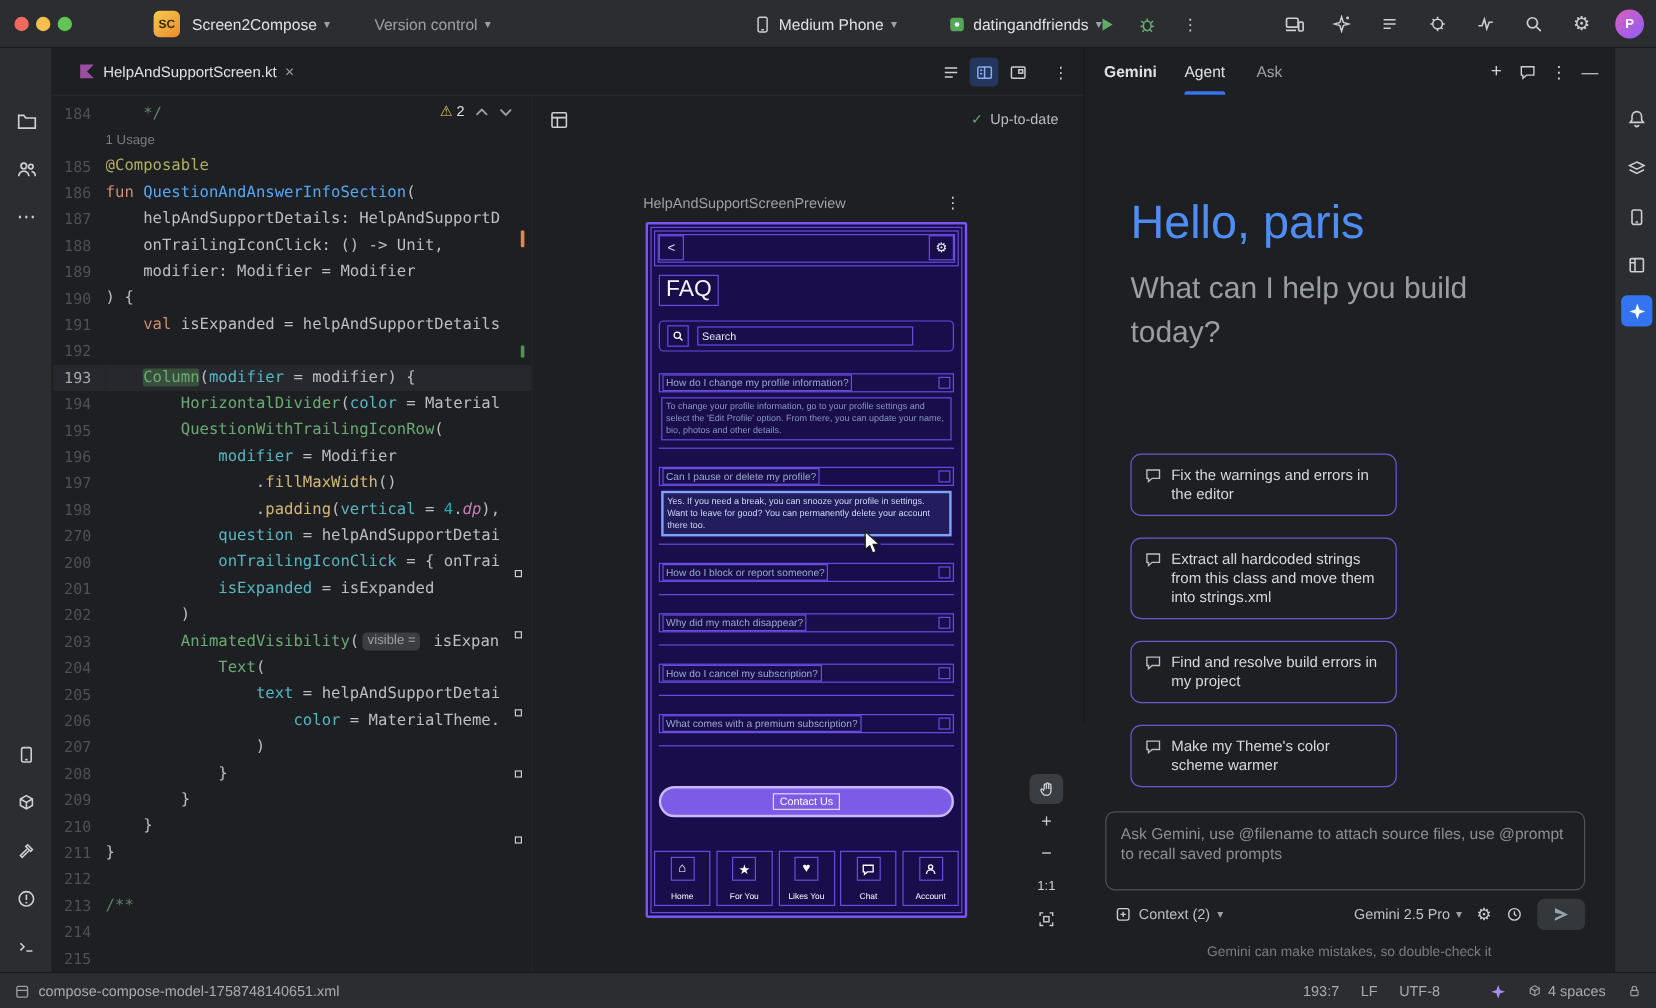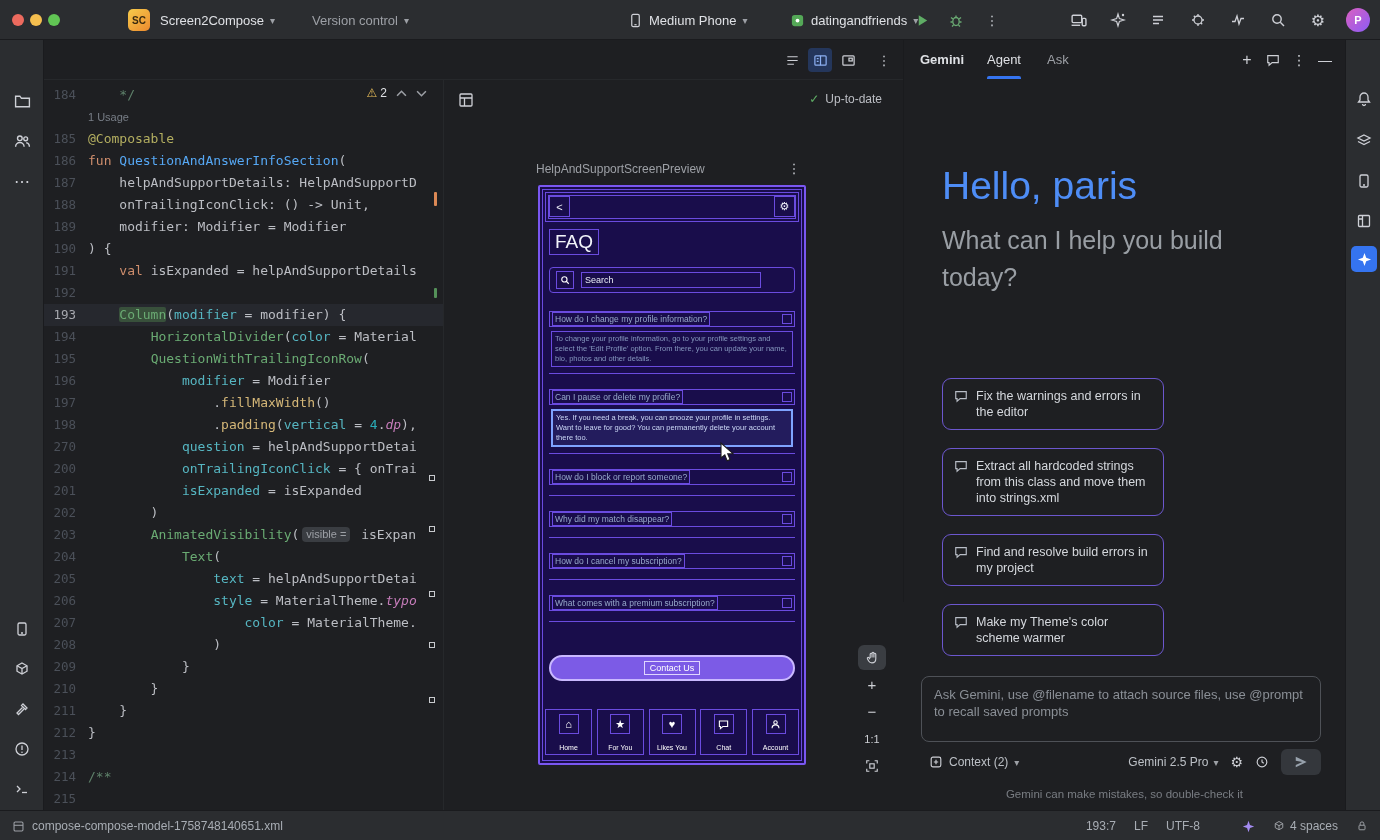--- a/index.html
+++ b/index.html
@@ -313,20 +313,36 @@
         </svg>
     </div>
     <div class="rstripe-btn gemini-stripe-btn" style="top:206px">
       <svg width="15" height="15" viewBox="0 0 16 16">
           <path d="M8 1l1.8 5.2L15 8l-5.2 1.8L8 15 6.2 9.8 1 8l5.2-1.8z" fill="#fff"></path>
         </svg>
     </div>
   </div>
 
   <div class="tabstrip">
+    <div class="etab">
+      <span class="ic">
+        <svg width="13" height="13" viewBox="0 0 16 16">
+            <defs>
+              <linearGradient id="kgrad" x1="0" y1="16" x2="16" y2="0">
+                <stop offset="0" stop-color="#E44857"></stop>
+                <stop offset=".47" stop-color="#9D4E9E"></stop>
+                <stop offset="1" stop-color="#7F52FF"></stop>
+              </linearGradient>
+            </defs>
+            <path d="M1 1h14L8 8l7 7H1z" fill="url(#kgrad)"></path>
+          </svg>
+      </span>
+      <span class="etab-label">HelpAndSupportScreen.kt</span>
+      <span class="tab-close">×</span>
+    </div>
     <div class="mode-btn" style="left:736px">
       <svg width="15" height="15" viewBox="0 0 16 16" fill="none" stroke="currentColor" stroke-width="1.3">
           <path d="M2.5 4h11M2.5 8h11M2.5 12h7"></path>
         </svg>
     </div>
     <div class="mode-btn sel" style="left:764px">
       <svg width="15" height="15" viewBox="0 0 16 16" fill="none" stroke="currentColor" stroke-width="1.3">
           <rect x="2" y="3" width="12" height="10" rx="1"></rect>
           <path d="M8 3v10M4 6h2M4 9h2"></path>
         </svg>
@@ -395,21 +411,20 @@
         <div class="code-line"><span class="c-pl">            </span><span class="c-arg">modifier</span><span class="c-pl"> = Modifier</span></div>
         <div class="code-line"><span class="c-pl">                .</span><span class="c-mth">fillMaxWidth</span><span class="c-pl">()</span></div>
         <div class="code-line"><span class="c-pl">                .</span><span class="c-mth">padding</span><span class="c-pl">(</span><span class="c-arg">vertical</span><span class="c-pl"> = </span><span class="c-num">4</span><span class="c-pl">.</span><span class="c-prop">dp</span><span class="c-pl">),</span></div>
         <div class="code-line"><span class="c-pl">            </span><span class="c-arg">question</span><span class="c-pl"> = helpAndSupportDetai</span></div>
         <div class="code-line"><span class="c-pl">            </span><span class="c-arg">onTrailingIconClick</span><span class="c-pl"> = { onTrai</span></div>
         <div class="code-line"><span class="c-pl">            </span><span class="c-arg">isExpanded</span><span class="c-pl"> = isExpanded</span></div>
         <div class="code-line"><span class="c-pl">        )</span></div>
         <div class="code-line"><span class="c-pl">        </span><span class="c-comp">AnimatedVisibility</span><span class="c-pl">(</span><span class="c-inlay">visible =</span><span class="c-pl"> isExpan</span></div>
         <div class="code-line"><span class="c-pl">            </span><span class="c-comp">Text</span><span class="c-pl">(</span></div>
         <div class="code-line"><span class="c-pl">                </span><span class="c-arg">text</span><span class="c-pl"> = helpAndSupportDetai</span></div>
-        <div class="code-line"><span class="c-pl">                </span><span class="c-arg">style</span><span class="c-pl"> = MaterialTheme.</span><span class="c-prop">typo</span></div>
         <div class="code-line"><span class="c-pl">                    </span><span class="c-arg">color</span><span class="c-pl"> = MaterialTheme.</span></div>
         <div class="code-line"><span class="c-pl">                )</span></div>
         <div class="code-line"><span class="c-pl">            }</span></div>
         <div class="code-line"><span class="c-pl">        }</span></div>
         <div class="code-line"><span class="c-pl">    }</span></div>
         <div class="code-line"><span class="c-pl">}</span></div>
         <div class="code-line"></div>
         <div class="code-line"><span class="c-cmt">/**</span></div>
       </div>
 

